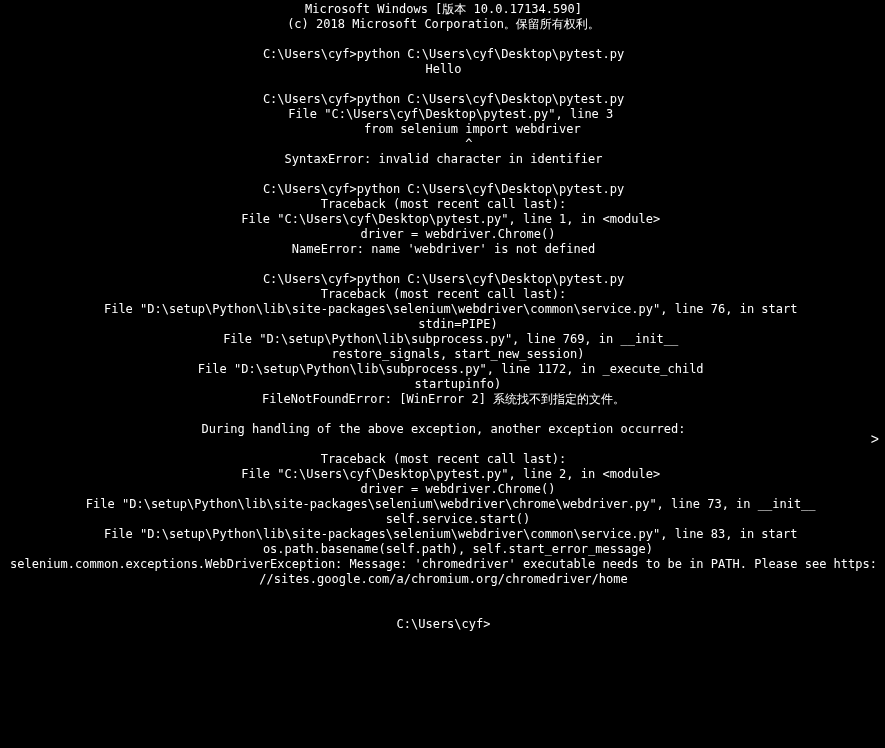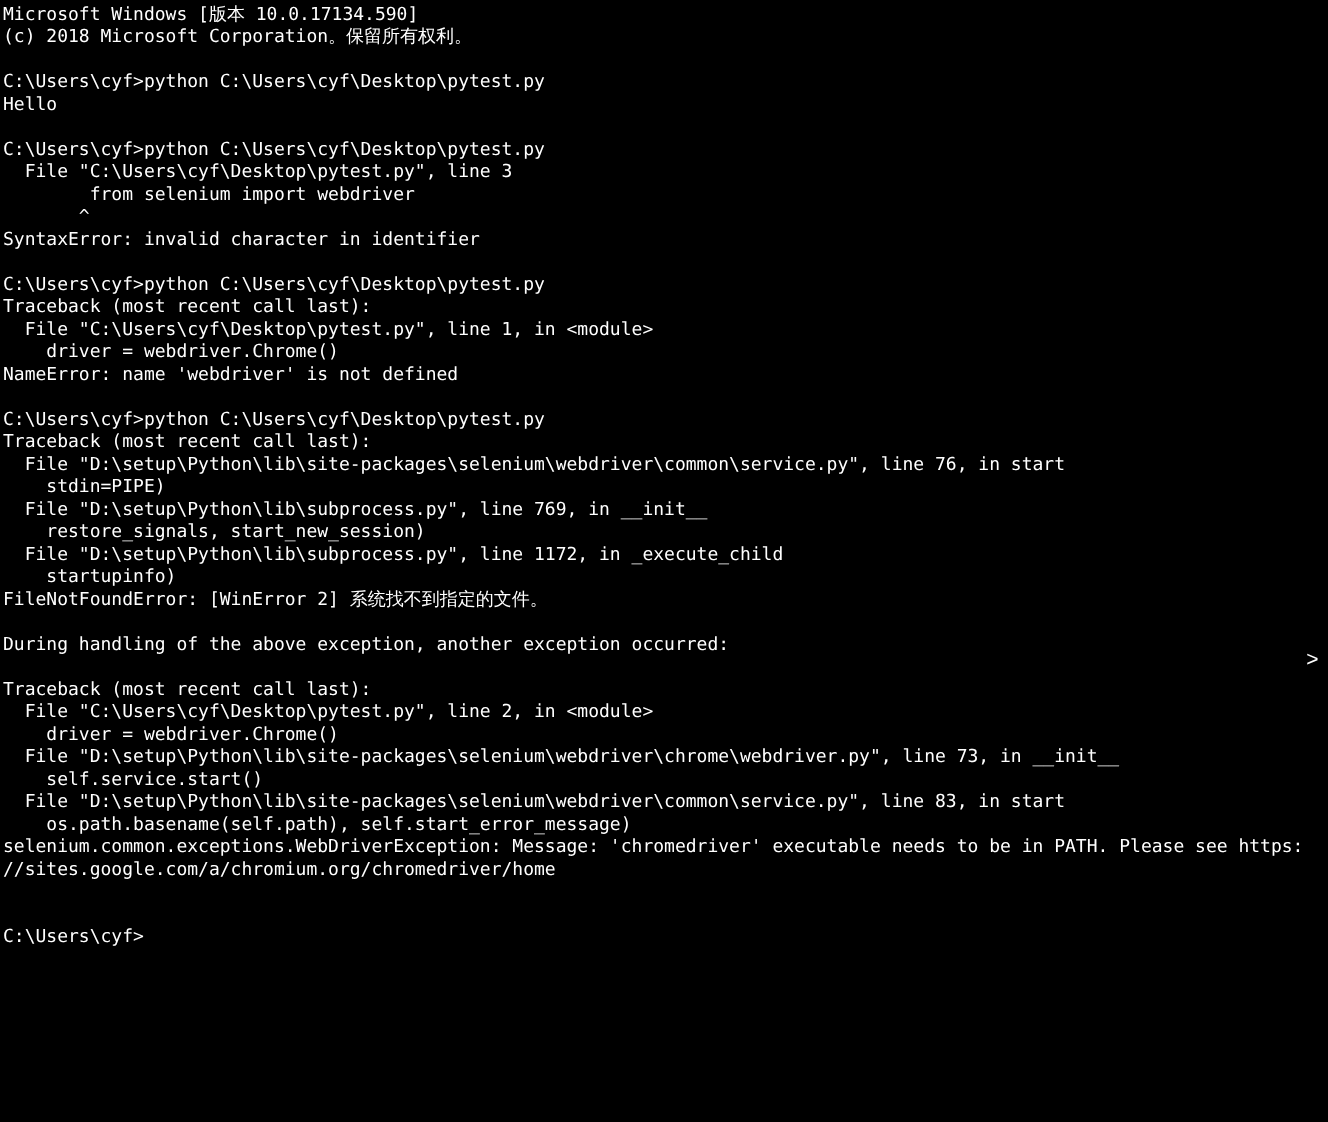--- a/index.html
+++ b/index.html
@@ -15,20 +15,21 @@
       line-height: 15px;
       width: 885px;
       height: 748px;
       overflow: hidden;
       position: relative;
       padding: 2px 0 0 2px;
     }
     .terminal {
       white-space: pre;
       letter-spacing: 0;
+      text-align: center;
     }
     .line {
       display: block;
       min-height: 15px;
     }
     .scroll-arrow {
       position: absolute;
       right: 6px;
       top: 432px;
       color: #fff;

